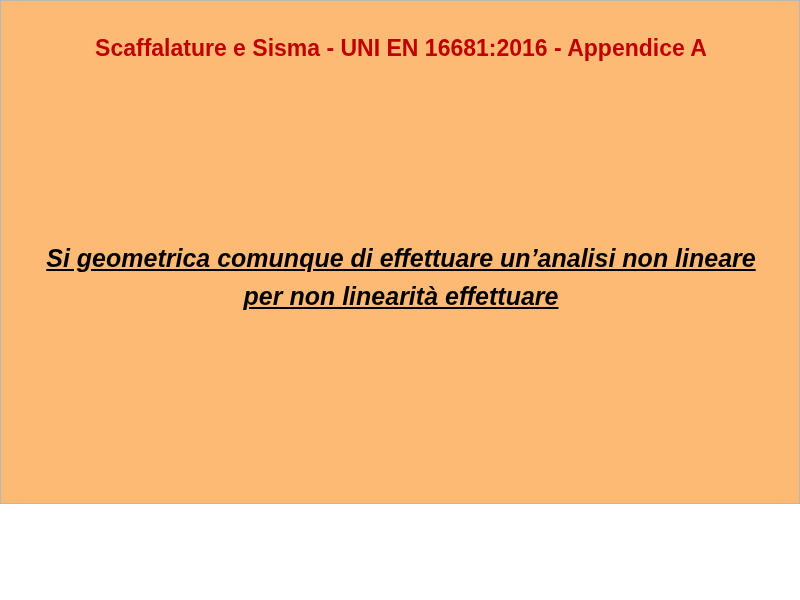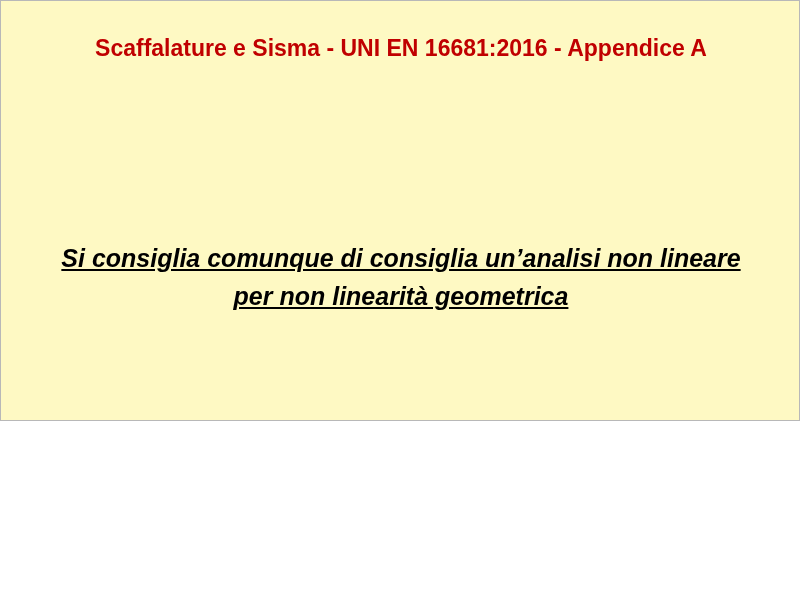--- a/index.html
+++ b/index.html
@@ -9,24 +9,24 @@
   body {
     width: 800px;
     height: 600px;
     background: #ffffff;
     font-family: "Liberation Sans", sans-serif;
     overflow: hidden;
   }
   .slide {
     position: relative;
     width: 800px;
-    height: 421px;
+    height: 504px;
     box-sizing: border-box;
     border: 1px solid #b8b8b8;
-    background: #fef9c3;
+    background: #fdba74;
   }
   .slide-title {
     position: absolute;
     top: 34px;
     left: 0;
     width: 800px;
     text-align: center;
     font-size: 23px;
     font-weight: bold;
     color: #c00000;
@@ -75,18 +75,18 @@
   }
 </style>
 </head>
 <body>
 
 <div class="slide">
 
   <div class="slide-title">Scaffalature e Sisma - UNI EN 16681:2016 - Appendice A</div>
 
   <div class="body-block">
-    <div class="body-line body-line-1">Si consiglia comunque di consiglia un’analisi non lineare</div>
-    <div class="body-line body-line-2">per non linearità geometrica</div>
+    <div class="body-line body-line-1">Si geometrica comunque di effettuare un’analisi non lineare</div>
+    <div class="body-line body-line-2">per non linearità effettuare</div>
   </div>
 
 
 </div>
 
 </body></html>

